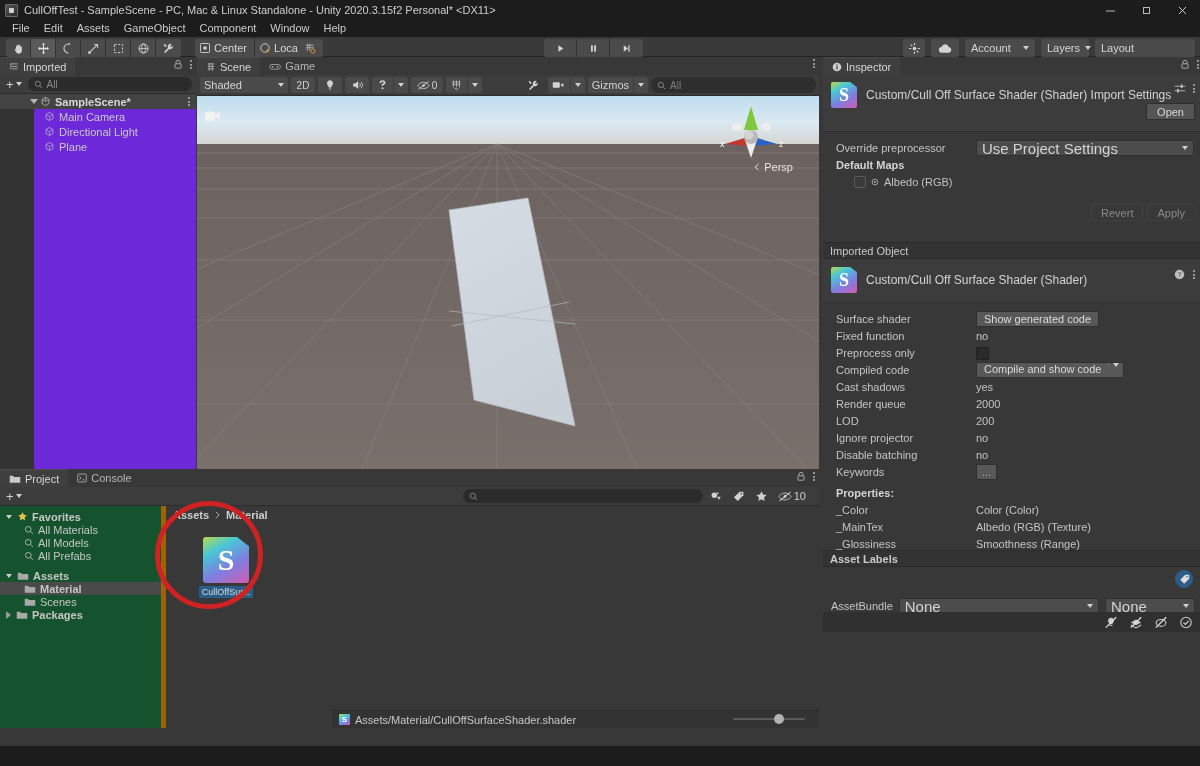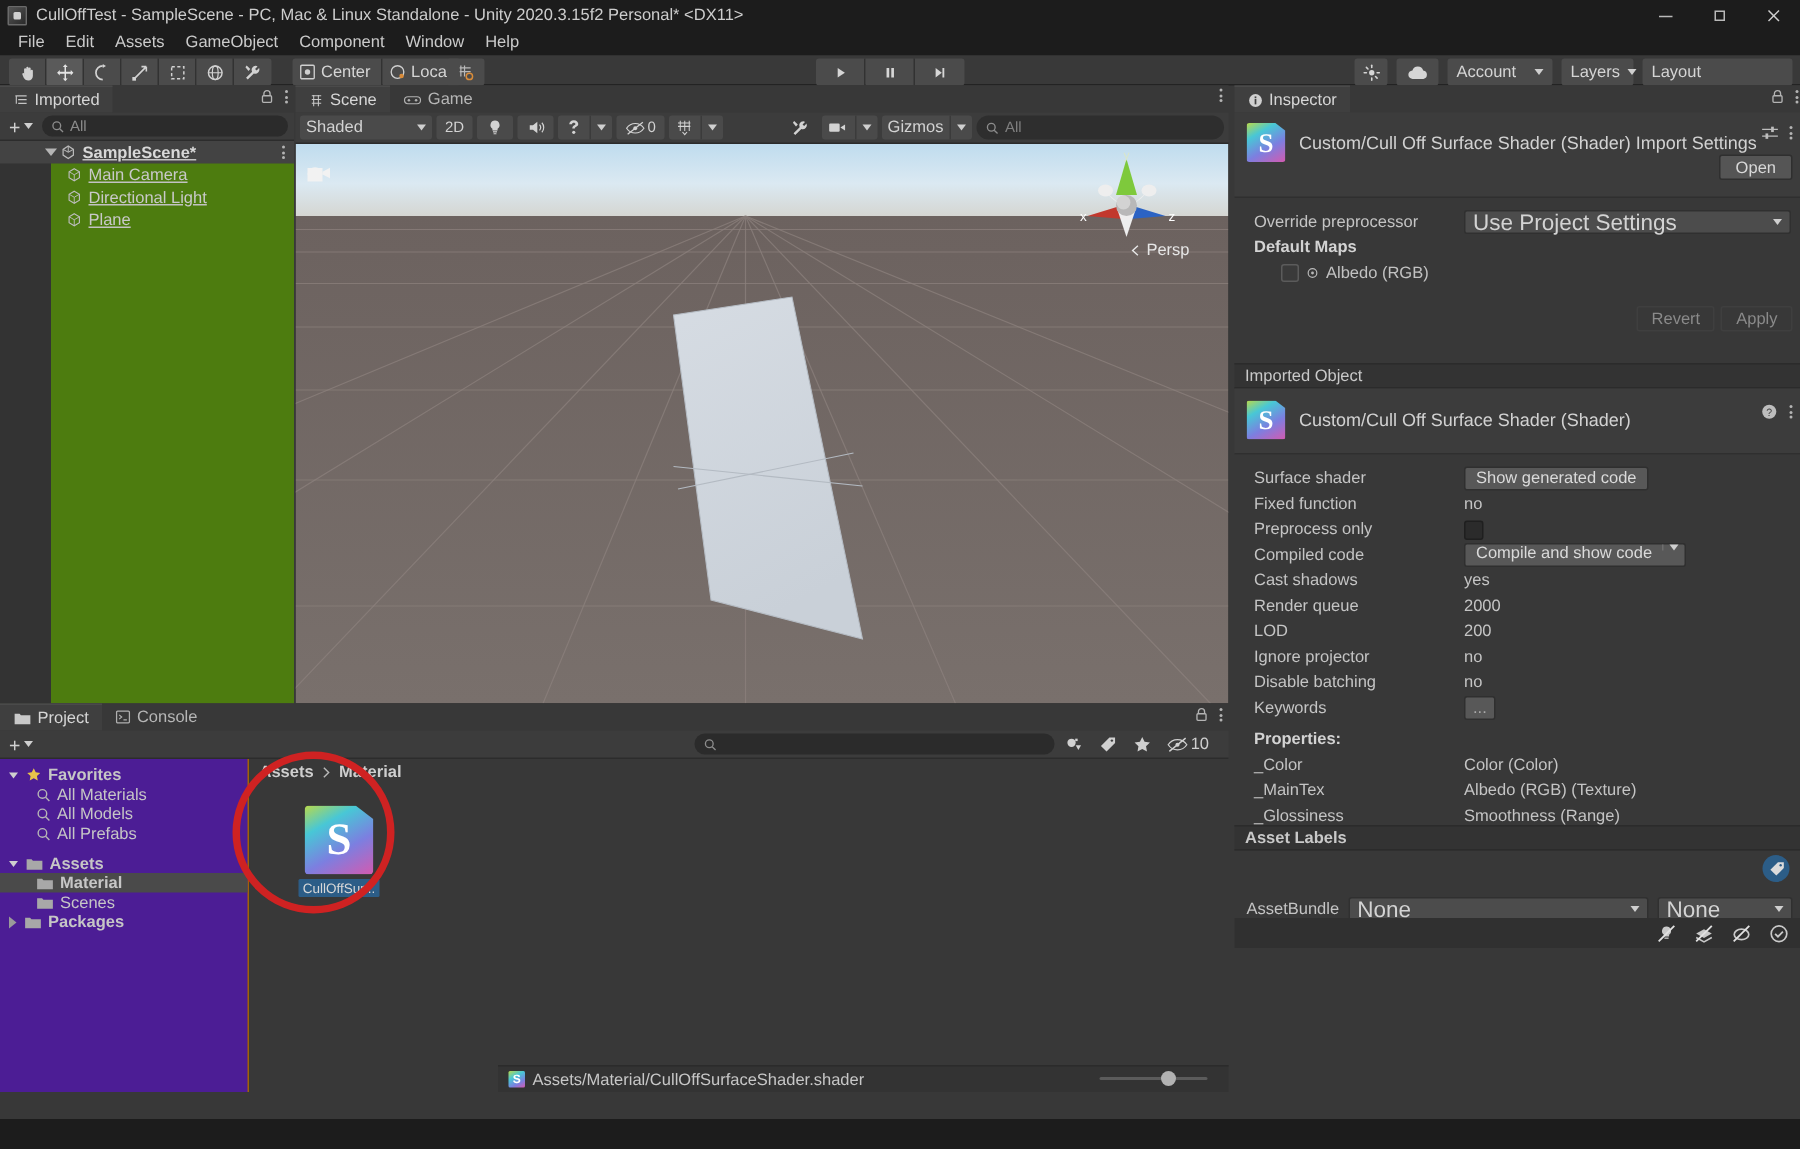--- a/index.html
+++ b/index.html
@@ -93,21 +93,21 @@
   .kebab i { width:2px;height:2px;background:#b4b4b4;border-radius:50%; display:block;}
 
   
   #hierarchy { left:0; top:57px; width:196px; height:412px; background:#383838; }
   .h-toolbar { height:19px; background:#3c3c3c; display:flex; align-items:center; padding:0 4px; gap:4px; border-bottom:1px solid #2c2c2c;}
   .plus-btn { display:flex; align-items:center; gap:2px; color:#d0d0d0; font-size:13px; padding:0 2px; }
   .searchfield {
     flex:1; height:14px; background:#2b2b2b; border-radius:7px; display:flex;
     align-items:center; padding: 0 6px; gap:4px; color:#8c8c8c; font-size:10px;
   }
-  .h-body { position:relative; background:#4d7c0f; height: calc(100% - 37px); text-decoration: underline; }
+  .h-body { position:relative; background:#6d28d9; height: calc(100% - 37px); }
   .h-indent-bar { position:absolute; left:0; top:0; width:34px; height:100%; background:#333333; }
   .h-row { height:15px; display:flex; align-items:center; font-size:11px; color:#c9c9c9; position:relative; padding-left:22px; }
   .h-row.scene-row { background:#434343; font-weight:bold; color:#d8d8d8; padding-left:40px; }
   .h-row .disclosure { position:absolute; left:30px; width:0;height:0;border-left:4px solid transparent;border-right:4px solid transparent;border-top:5px solid #b5b5b5; }
   .go-icon { width:11px; height:11px; margin-right:4px; flex:none; }
 
   
   #sceneview { left:197px; top:57px; width:622px; height:412px; background:#393939; }
   .sv-tabbar { height:18px; background:#383838; display:flex; align-items:flex-end; position:relative;}
   .sv-toolbar {
@@ -126,21 +126,21 @@
   .sv-search {
     height:16px; background:#2e2e2e; border-radius:8px; display:flex; align-items:center;
     padding:0 6px; gap:4px; color:#7f7f7f; font-size:10px; width:165px;
   }
   .sv-canvas { position:relative; width:622px; height:373px; overflow:hidden; }
 
   
   #project { left:0; top:469px; width:819px; height:277px; background:#383838; }
   .pj-toolbar { height:19px; background:#3c3c3c; display:flex; align-items:center; padding:0 4px; border-bottom:1px solid #2c2c2c; }
   .pj-body { display:flex; height: calc(100% - 37px - 18px); }
-  .pj-tree { width:166px; background:#4c1d95; border-right:1px solid #a16207; padding-top:4px; }
+  .pj-tree { width:166px; background:#14532d; border-right:5px solid #a16207; padding-top:4px; }
   .pj-row { height:13px; display:flex; align-items:center; font-size:11px; color:#c6c6c6; position:relative; }
   .pj-row.sel { background:#4a4a4a; }
   .pj-right { flex:1; background:#383838; position:relative; }
   .breadcrumb { height:17px; display:flex; align-items:center; gap:5px; padding-left:7px; font-size:11px; color:#cfcfcf; font-weight:bold;}
   .asset-grid { position:relative; padding: 14px 0 0 28px; }
   .asset-cell { width:64px; display:flex; flex-direction:column; align-items:center; gap:3px; }
   .shader-icon {
     width:46px; height:46px; position:relative;
     background: linear-gradient(150deg,#b9d94a 0%, #48c7d6 28%, #7c7fe0 62%, #d45ab0 100%);
     border-radius:3px;

